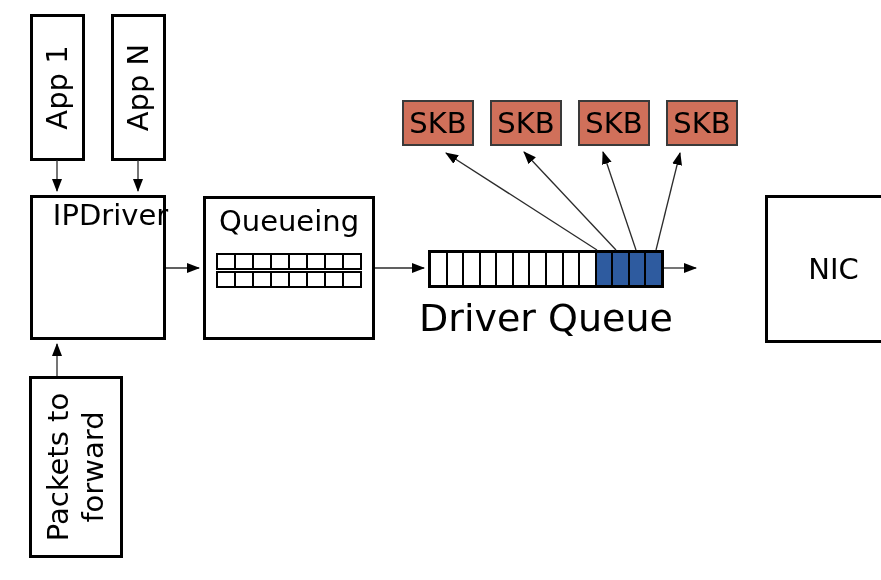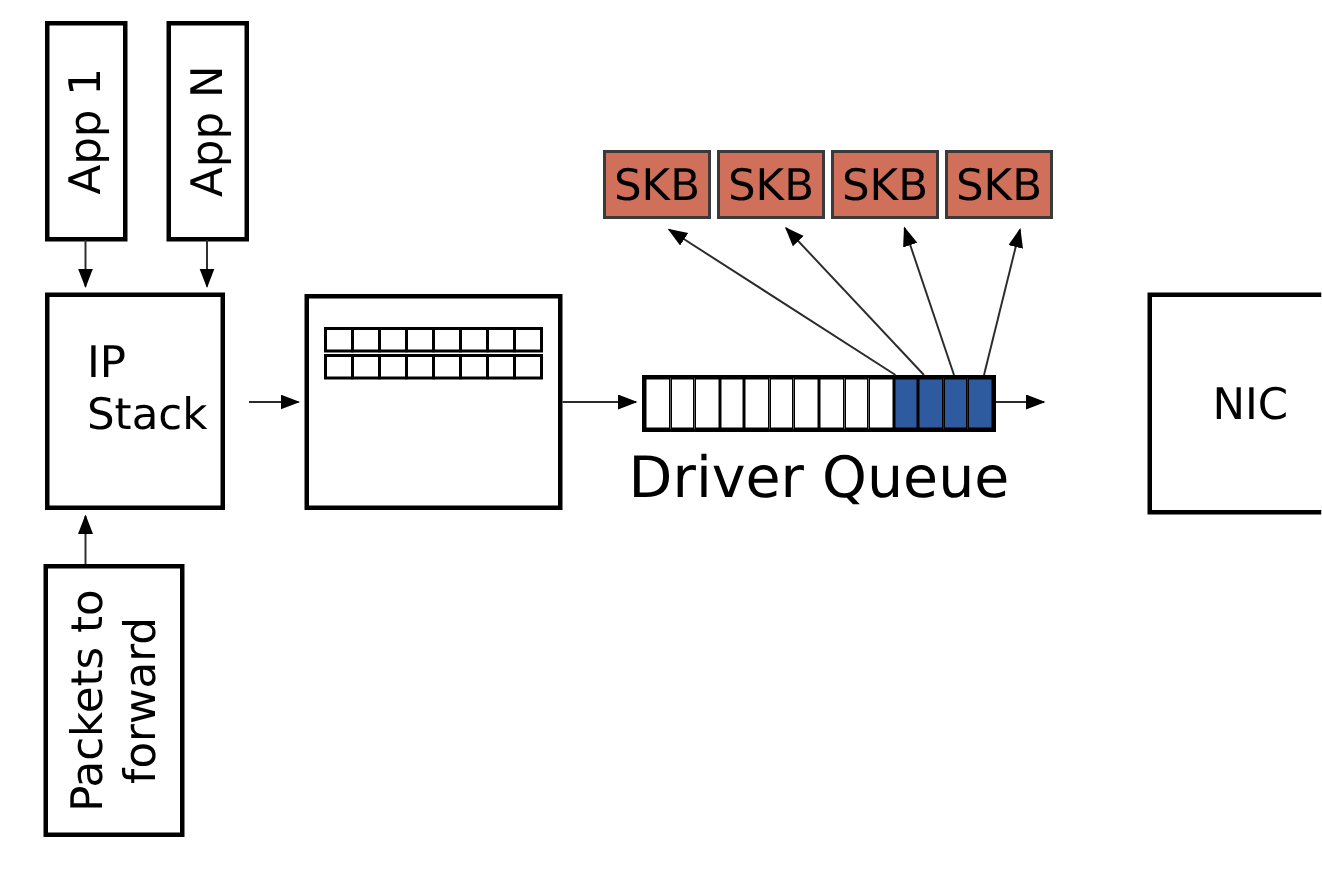--- a/index.html
+++ b/index.html
@@ -30,22 +30,21 @@
   .vtext {
     transform: rotate(-90deg);
     white-space: nowrap;
     text-align: center;
   }
   
   #app1  { left: 30px;  top: 14px; width: 55px; height: 147px; }
   #appN  { left: 111px; top: 14px; width: 55px; height: 147px; }
   
   #ipstack {
-    left: 30px; top: 195px; width: 120px; height: 145px;
-    flex-direction: column;
+    left: 30px; top: 195px; width: 136px; height: 145px;
     align-items: flex-start;
     justify-content: center;
     padding-left: 25px;
     padding-bottom: 18px;
   }
   
   #packets { left: 29px; top: 376px; width: 94px; height: 182px; }
   
   #qdisc {
     left: 203px; top: 196px; width: 172px; height: 144px;
@@ -84,21 +83,21 @@
     text-align: center;
     font-size: 38px;
   }
   
   #nic { left: 720px; top: 195px; width: 137px; height: 148px; margin-left: 45px; }
   
   #skb-row {
     position: absolute;
     left: 402px; top: 100px;
     display: flex;
-    gap: 4px;
+    gap: 16px;
   }
   .skb {
     box-sizing: border-box;
     width: 72px; height: 46px;
     background: var(--skb-fill, #d0705a);
     border: 2px solid var(--skb-border, #3a3a3a);
     display: flex;
     align-items: center;
     justify-content: center;
     font-size: 29px;
@@ -123,31 +122,32 @@
   <div class="box" id="app1">
     <span class="vtext">App 1</span>
   </div>
 
   <div class="box" id="appN">
     <span class="vtext">App N</span>
   </div>
 
   <div class="box" id="ipstack">
     <span>IP</span>
-    <span>Stack</span>
+    <span>Driver</span>
   </div>
 
   <div class="box" id="packets">
     <div class="vtext">
       <div>Packets to</div>
       <div>forward</div>
     </div>
   </div>
 
   <div class="box" id="qdisc">
+    <span>Queueing</span>
     <div class="mini-grid">
         <div class="mini-row">
           <div class="mini-cell"></div>
           <div class="mini-cell"></div>
           <div class="mini-cell"></div>
           <div class="mini-cell"></div>
           <div class="mini-cell"></div>
           <div class="mini-cell"></div>
           <div class="mini-cell"></div>
           <div class="mini-cell"></div>

